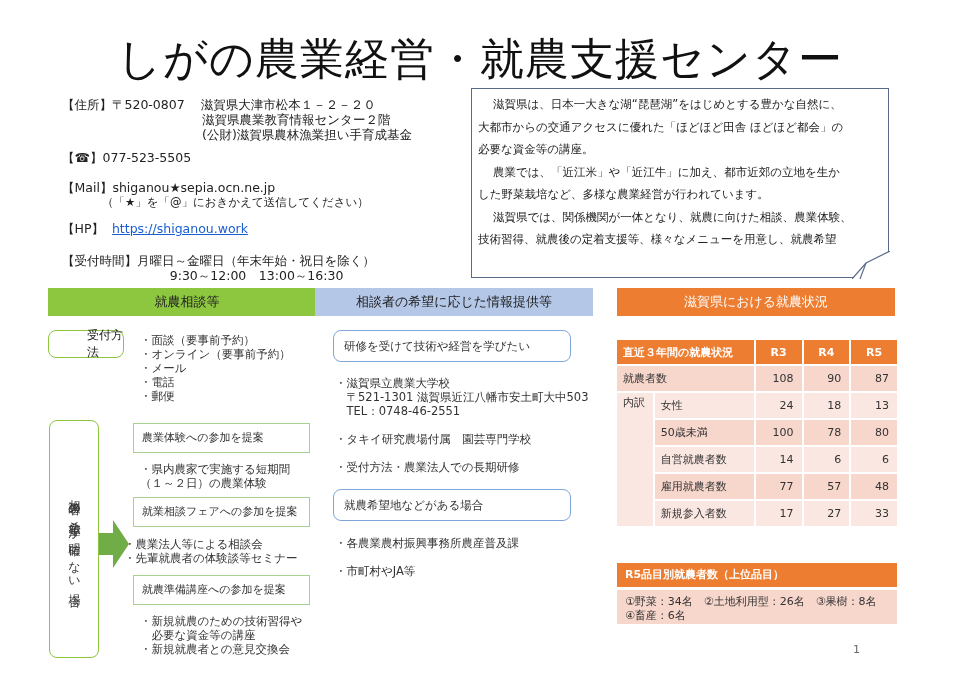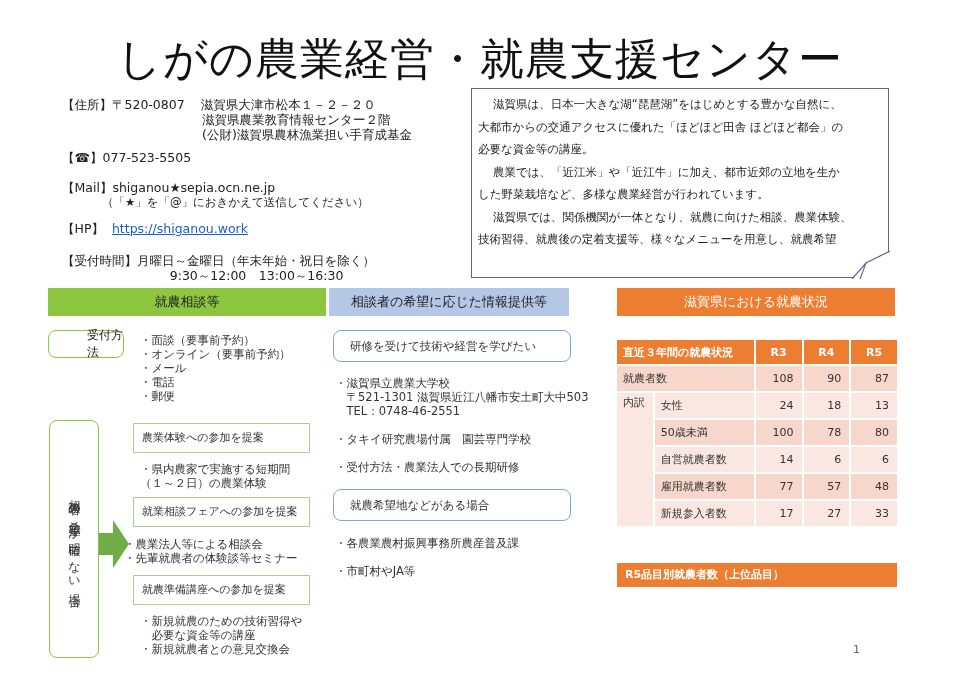--- a/index.html
+++ b/index.html
@@ -12,21 +12,21 @@
   .intro-box { left: 471px; top: 88px; width: 418px; height: 190px; border: 1.5px solid #5a6a8a; background: #fff; padding: 4px 6px 0 6px; }
   .intro-box p { font-size: 11.5px; line-height: 22.5px; color: #222; text-indent: 1.3em; }
   .intro-box p.cont { text-indent: 0; }
   .curl { position: absolute; right: -2px; bottom: -2px; width: 38px; height: 28px; }
   .sec-head { height: 28px; font-size: 13px; text-align: center; line-height: 28px; }
   .green-head { background: #8dc63f; color: #222; }
   .blue-head { background: #b4c7e7; color: #222; }
   .orange-head { background: #ed7d31; color: #fff; }
   .rbox { border: 1.5px solid #8dc63f; border-radius: 8px; background: #fff; font-size: 12px; display: flex; align-items: center; justify-content: center; }
   .gbox { border: 1.5px solid #a9d18e; background: #fff; font-size: 11px; line-height: 28px; padding-left: 8px; color: #333; }
-  .bbox { border: 1.5px solid #7fa6d9; border-radius: 8px; background: #fff; font-size: 11.5px; padding-left: 16px; line-height: 30px; color: #333; }
+  .bbox { border: 1.5px solid #7fa6d9; border-radius: 8px; background: #fff; font-size: 11.5px; padding-left: 10px; line-height: 30px; color: #333; }
   .blist { font-size: 11.5px; line-height: 14px; color: #333; white-space: nowrap; }
   .vtext { writing-mode: vertical-rl; font-size: 12px; letter-spacing: 2px; color: #333; }
   table.stats { border-collapse: separate; border-spacing: 2px; font-size: 11px; }
   table.stats th { background: #ed7d31; color: #fff; font-weight: bold; height: 24px; text-align: center; }
   table.stats th.first { text-align: left; padding-left: 6px; }
   table.stats td { height: 25px; color: #333; }
   .r-dark td { background: #f7d6cc; }
   .r-light td { background: #fbe7e2; }
   td.num { text-align: right; padding-right: 8px; }
   td.lab { padding-left: 6px; }
@@ -68,21 +68,21 @@
   <p>滋賀県では、関係機関が一体となり、就農に向けた相談、農業体験、</p>
   <p class="cont">技術習得、就農後の定着支援等、様々なメニューを用意し、就農希望</p>
   <svg class="curl" viewBox="0 0 38 28">
     <polygon points="38,0 0,28 38,28" fill="#fff"></polygon>
     <polyline points="38,0 14,12 0,28" fill="none" stroke="#5a6a8a" stroke-width="1.2"></polyline>
     <polyline points="14,12 8,28" fill="none" stroke="#5a6a8a" stroke-width="1.2"></polyline>
   </svg>
 </div>
 
 <div class="abs sec-head green-head" style="left:48px; top:288px; width:278px;">就農相談等</div>
-<div class="abs sec-head blue-head" style="left:329px; top:288px; width:240px;">相談者の希望に応じた情報提供等</div>
+<div class="abs sec-head blue-head" style="left:315px; top:288px; width:278px;">相談者の希望に応じた情報提供等</div>
 <div class="abs sec-head orange-head" style="left:617px; top:288px; width:278px;">滋賀県における就農状況</div>
 
 <div class="abs rbox" style="left:48px; top:330px; width:76px; height:28px;padding-left:38px;">受付方法</div>
 <div class="abs blist" style="left:140px; top:333px;">
   <div>・面談（要事前予約）</div>
   <div>・オンライン（要事前予約）</div>
   <div>・メール</div>
   <div>・電話</div>
   <div>・郵便</div>
 </div>
@@ -182,15 +182,19 @@
     <td class="num">17</td>
     <td class="num">27</td>
     <td class="num">33</td>
   </tr>
 </tbody>
   </table>
 
 <div class="abs" style="left:617px; top:563px; width:280px;">
   <div class="rank-head">R5品目別就農者数（上位品目）</div>
   <div style="height:3px"></div>
+  <div class="rank-body">
+    <div>①野菜：34名　②土地利用型：26名　③果樹：8名</div>
+    <div>④畜産：6名</div>
+  </div>
 </div>
 
 <div class="abs page-num" style="left:853px; top:643px;">1</div>
 
 </body></html>

